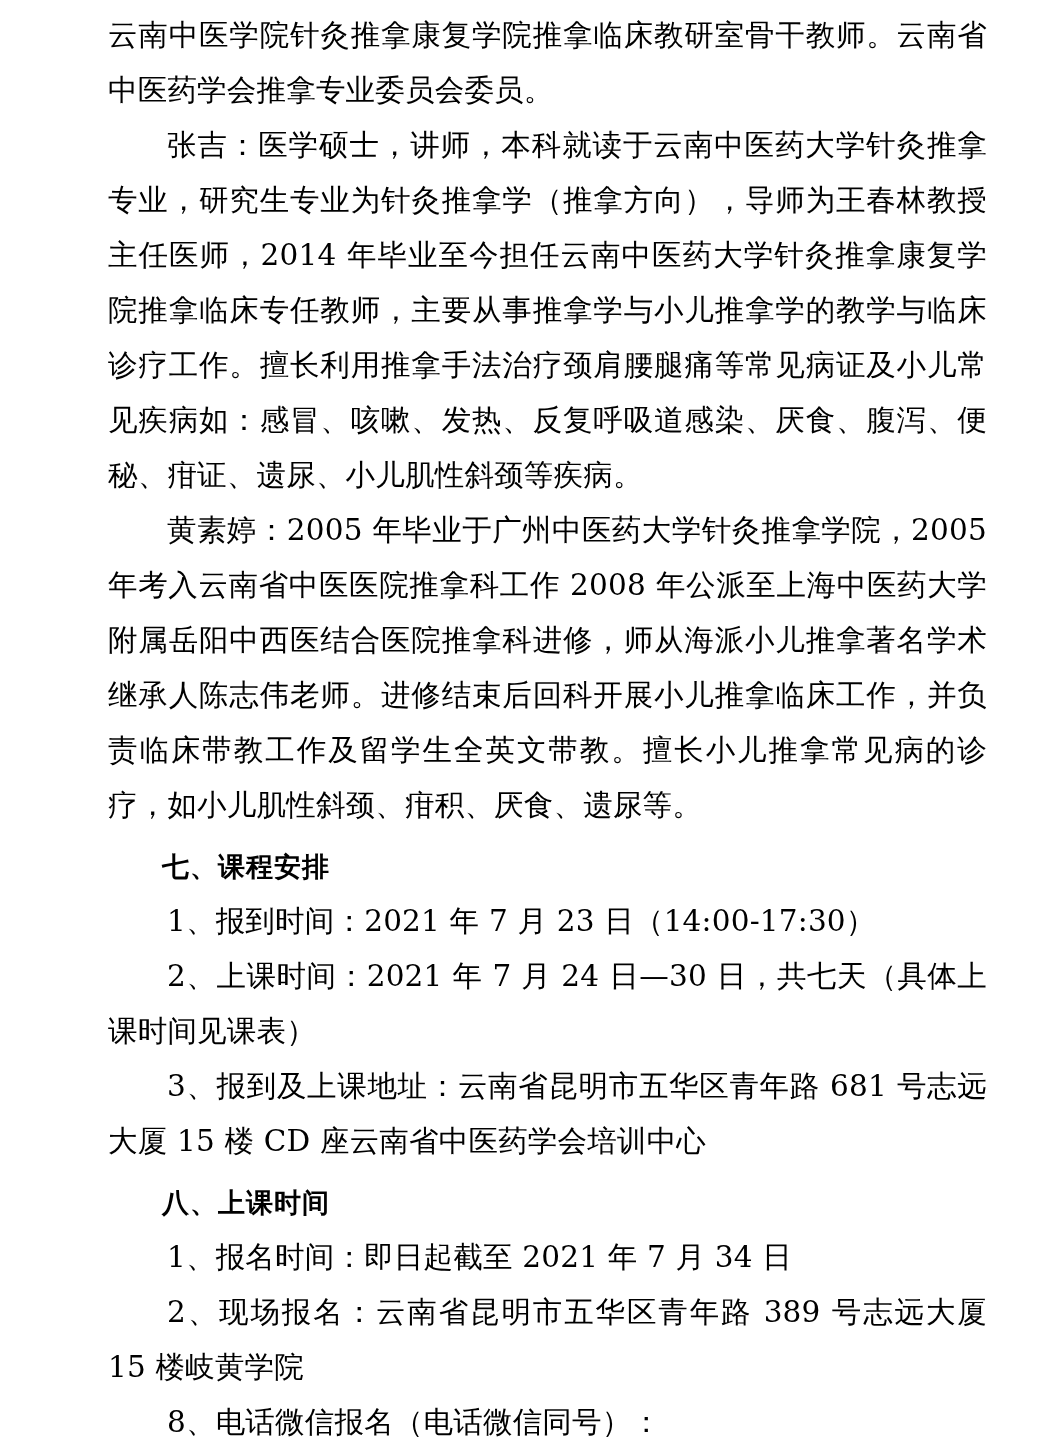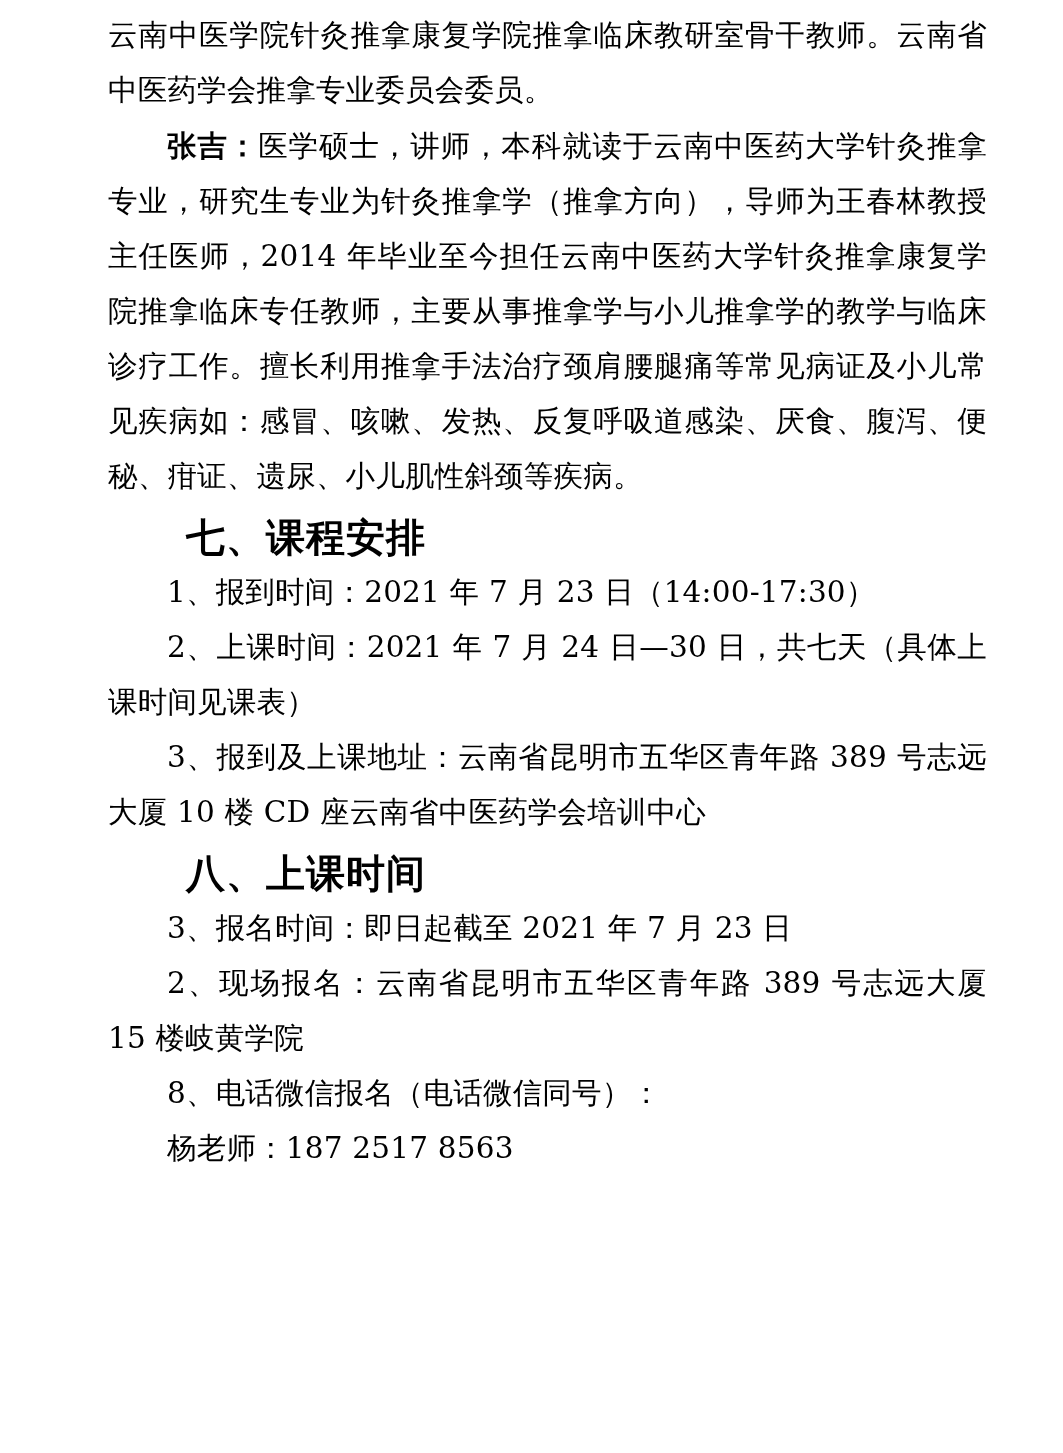--- a/index.html
+++ b/index.html
@@ -25,53 +25,54 @@
     line-height: 55px;
     text-align: justify;
     text-justify: inter-ideograph;
     margin: 0;
     letter-spacing: 0.2px;
   }
   .indent {
     text-indent: 2em;
   }
   .heading {
-    font-size: 39px;
+    font-size: 27px;
     line-height: 55px;
     font-weight: bold;
     margin: 0;
     text-indent: 2em;
     letter-spacing: 1px;
   }
   .name-bold {
-    font-weight: bold;
+    font-weight: normal;
   }
   .gap-sm { height: 6px; }
 </style>
 </head>
 <body>
 
 <div class="page">
 
   <p class="para">云南中医学院针灸推拿康复学院推拿临床教研室骨干教师。云南省中医药学会推拿专业委员会委员。</p>
 
   <p class="para indent"><span class="name-bold">张吉</span><span class="name-bold">：</span><span>医学硕士，讲师，本科就读于云南中医药大学针灸推拿专业，研究生专业为针灸推拿学（推拿方向），导师为王春林教授主任医师，2014 年毕业至今担任云南中医药大学针灸推拿康复学院推拿临床专任教师，主要从事推拿学与小儿推拿学的教学与临床诊疗工作。擅长利用推拿手法治疗颈肩腰腿痛等常见病证及小儿常见疾病如：感冒、咳嗽、发热、反复呼吸道感染、厌食、腹泻、便秘、疳证、遗尿、小儿肌性斜颈等疾病。</span></p>
 
+  <p class="para indent"><span class="name-bold">黄素婷</span><span class="name-bold">：</span><span>2005 年毕业于广州中医药大学针灸推拿学院，2005 年考入云南省中医医院推拿科工作 2008 年公派至上海中医药大学附属岳阳中西医结合医院推拿科进修，师从海派小儿推拿著名学术继承人陈志伟老师。进修结束后回科开展小儿推拿临床工作，并负责临床带教工作及留学生全英文带教。擅长小儿推拿常见病的诊疗，如小儿肌性斜颈、疳积、厌食、遗尿等。</span></p>
 
   <div class="gap-sm"></div>
 
   <h2 class="heading">七、课程安排</h2>
 
   <p class="para indent">1、报到时间：2021 年 7 月 23 日（14:00-17:30）</p>
   <p class="para indent">2、上课时间：2021 年 7 月 24 日—30 日，共七天（具体上课时间见课表）</p>
-  <p class="para indent">3、报到及上课地址：云南省昆明市五华区青年路 389 号志远大厦 10 楼 CD 座云南省中医药学会培训中心</p>
+  <p class="para indent">3、报到及上课地址：云南省昆明市五华区青年路 681 号志远大厦 15 楼 CD 座云南省中医药学会培训中心</p>
 
   <div class="gap-sm"></div>
 
   <h2 class="heading">八、上课时间</h2>
 
-  <p class="para indent">3、报名时间：即日起截至 2021 年 7 月 23 日</p>
+  <p class="para indent">1、报名时间：即日起截至 2021 年 7 月 34 日</p>
   <p class="para indent">2、现场报名：云南省昆明市五华区青年路 389 号志远大厦 15 楼岐黄学院</p>
   <p class="para indent">8、电话微信报名（电话微信同号）：</p>
 
   <p class="para indent">杨老师：187 2517 8563</p>
 
 </div>
 
 </body></html>

